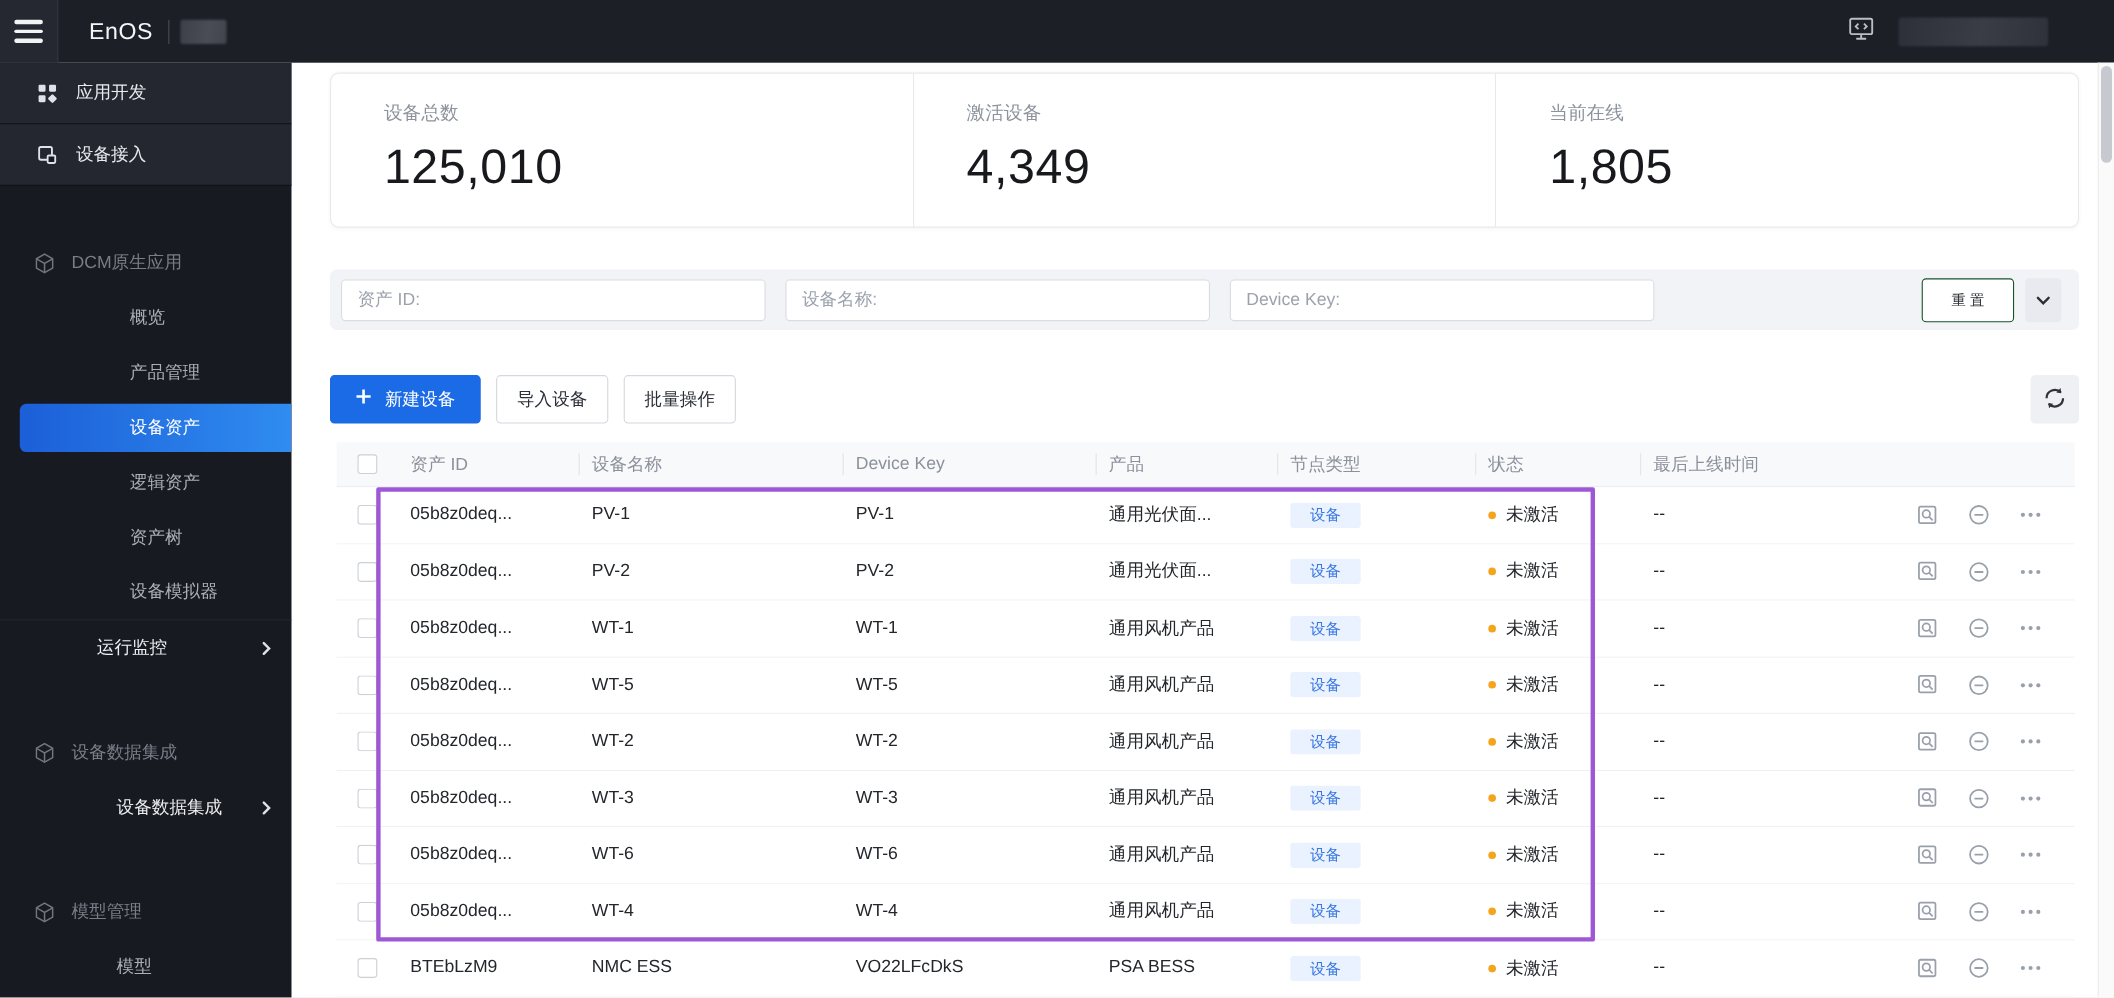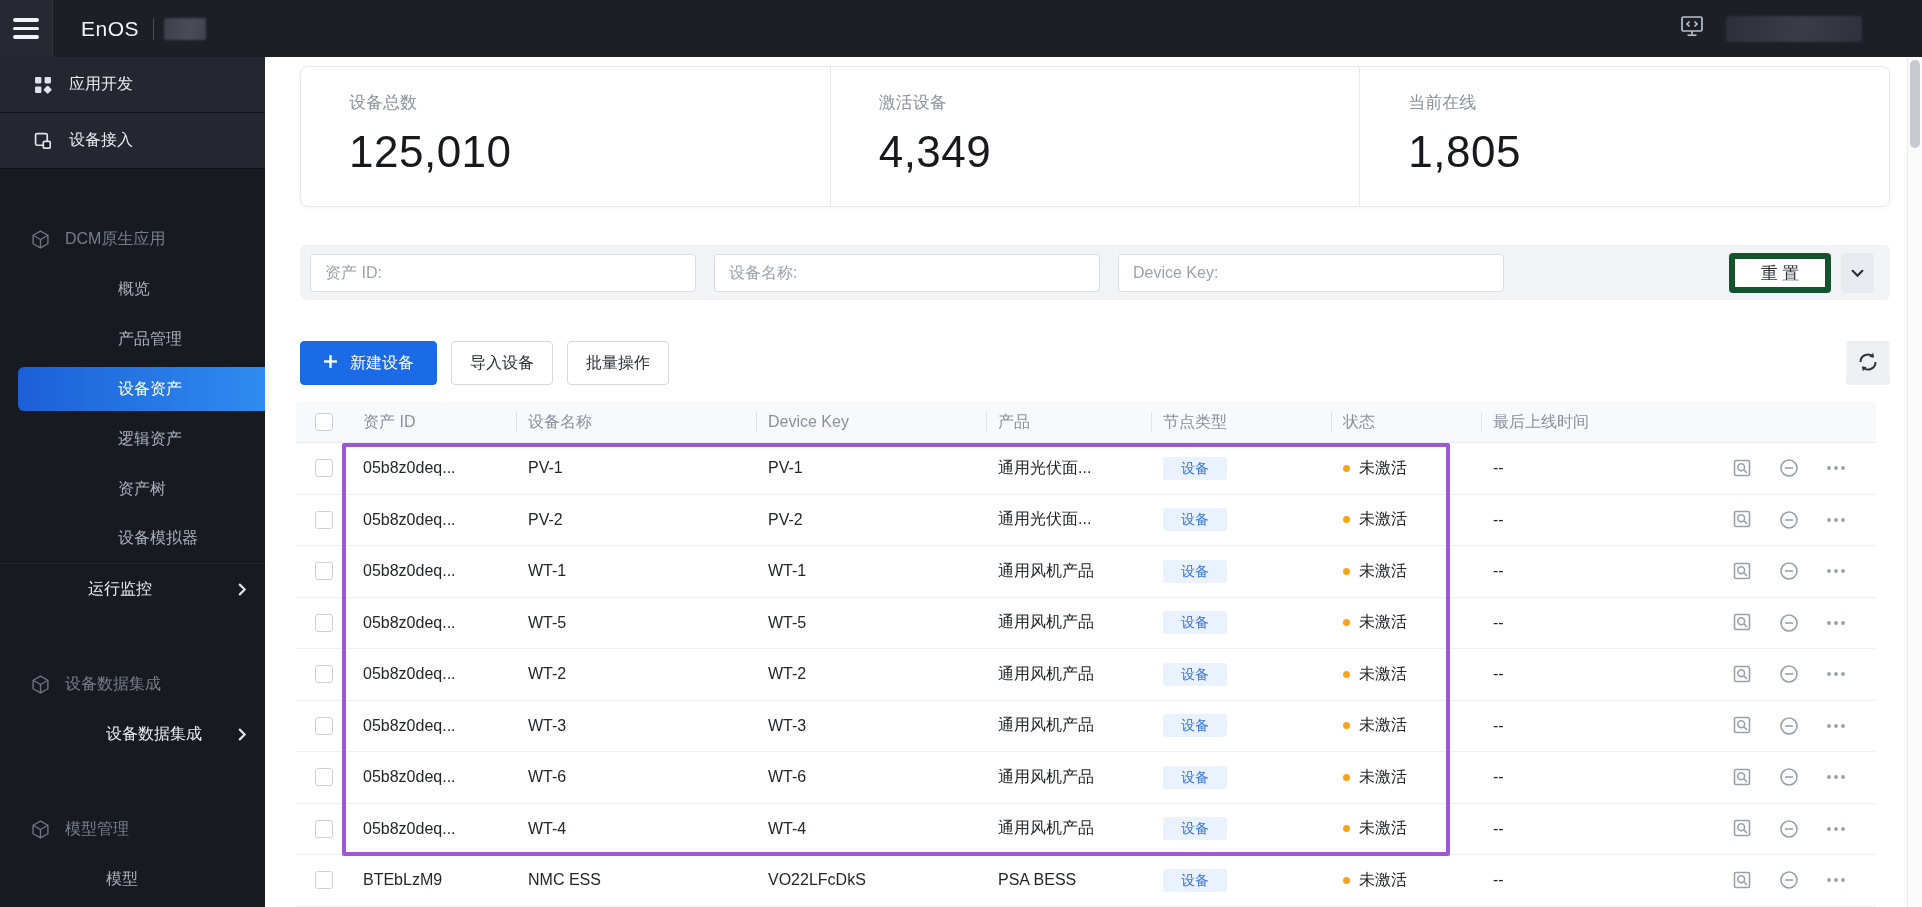--- a/index.html
+++ b/index.html
@@ -44,32 +44,32 @@
   .stats-card { position:absolute; left:35px; top:9px; width:1590px; height:141px; background:#fff; border:1px solid #e7e9ed; border-radius:8px; box-shadow:0 1px 4px rgba(40,50,70,.05); display:flex; }
   .stat { flex:1; padding:24px 0 0 48px; }
   .stat + .stat { border-left:1px solid #e7e9ec; }
   .stat .s-label { font-size:17px; color:#8d939c; }
   .stat .s-value { font-size:44px; color:#17191d; margin-top:13px; letter-spacing:.5px; }
 
   
   .filter-bar { position:absolute; left:35px; top:188px; width:1590px; height:55px; background:#f2f3f6; border-radius:6px; display:flex; align-items:center; padding-left:10px; }
   .f-input { width:386px; height:38px; margin-right:18px; border:1px solid #d9dce2; border-radius:4px; background:#fff; padding:0 14px; font-size:16px; color:#30343b; outline:none; font-family:inherit; }
   .f-input::placeholder { color:#9ba1ad; }
-  .reset-btn { position:absolute; right:59px; top:8px; width:102px; height:40px; background:#fff; border:6px solid #14532d; border-radius:4px; font-size:17px; color:#2b2f36; cursor:pointer; font-family:inherit; }
+  .reset-btn { position:absolute; right:59px; top:8px; width:84px; height:40px; background:#fff; border:1px solid #14532d; border-radius:4px; font-size:13px; color:#2b2f36; cursor:pointer; font-family:inherit; }
   .expand-btn { position:absolute; right:16px; top:8px; width:33px; height:40px; background:#e9eaef; border:none; border-radius:4px; color:#2b2f36; cursor:pointer; display:flex; align-items:center; justify-content:center; }
 
   
   .toolbar { position:absolute; left:35px; top:278px; width:1590px; height:56px; display:flex; align-items:center; gap:14px; }
   .btn { height:44px; border-radius:4px; font-size:16px; cursor:pointer; font-family:inherit; display:flex; align-items:center; }
   .btn-primary { background:#1a6be5; border:1px solid #1a6be5; color:#fff; padding:0 22px; gap:12px; }
   .btn-plain { background:#fff; border:1px solid #d5d8de; color:#2b2f36; padding:0 18px; }
   .refresh-btn { margin-left:auto; width:44px; height:44px; background:#eef0f3; border:none; border-radius:4px; cursor:pointer; display:flex; align-items:center; justify-content:center; }
 
   
-  .table { position:absolute; left:31px; top:345px; width:1580px; }
+  .table { position:absolute; left:41px; top:345px; width:1580px; }
   .thead, .trow { display:grid; grid-template-columns:55px 165px 240px 230px 165px 180px 150px 165px 1fr; align-items:center; }
   .thead { height:41px; background:#f8f9fb; border-bottom:1px solid #e9ebef; color:#8b919c; font-size:16px; }
   .thead > div { padding-left:12px; position:relative; height:100%; display:flex; align-items:center; }
   .thead > div.hdiv::before { content:""; position:absolute; left:0; top:10px; bottom:10px; width:1px; background:#e2e4e9; }
   .trow { height:51.5px; border-bottom:1px solid #eef0f3; color:#23262b; font-size:16px; background:#fff; }
   .trow > div { padding-left:12px; overflow:hidden; white-space:nowrap; }
   .cb-cell { display:flex; justify-content:center; padding-left:0 !important; }
   input[type="checkbox"] { appearance:none; -webkit-appearance:none; width:18px; height:18px; border:1px solid #ccd0d7; border-radius:3px; background:#fff; cursor:pointer; margin:0; }
   .badge { display:inline-block; background:#e9f2fe; color:#3a77e0; font-size:14px; padding:3px 18px; border-radius:3px; line-height:1.2; }
   .status-cell { display:flex; align-items:center; gap:9px; }

